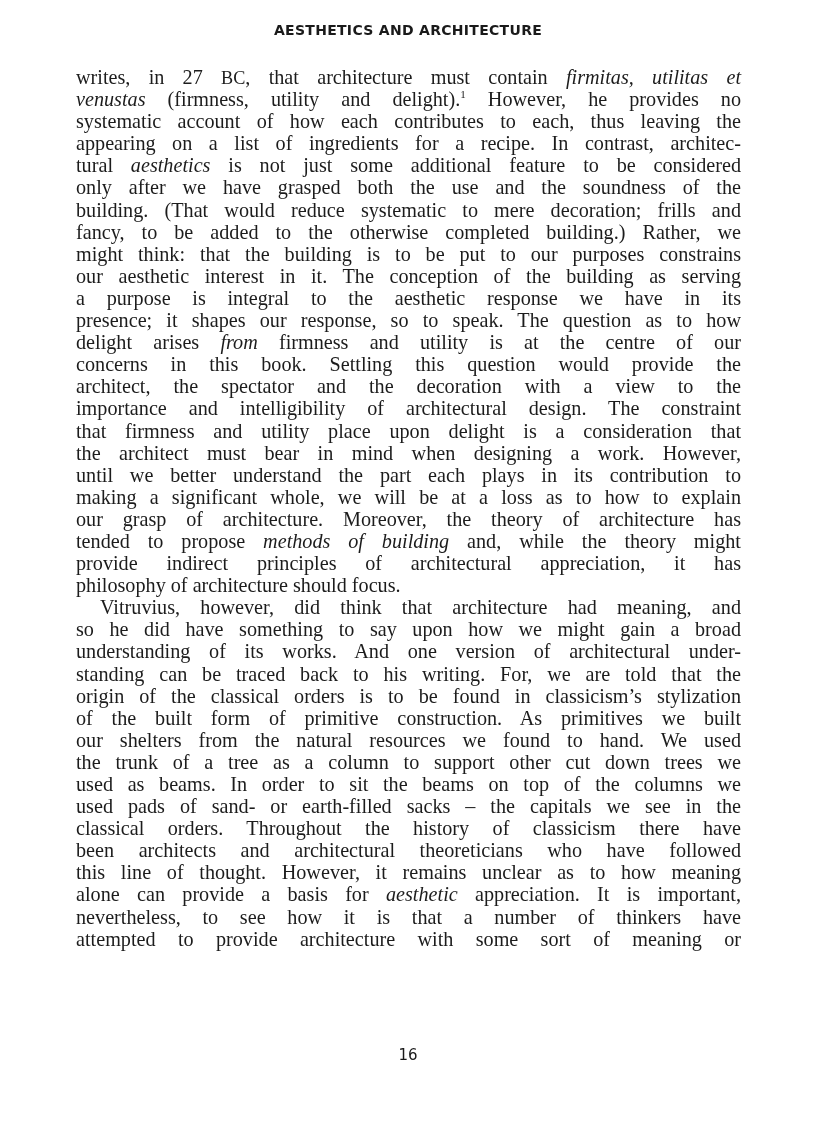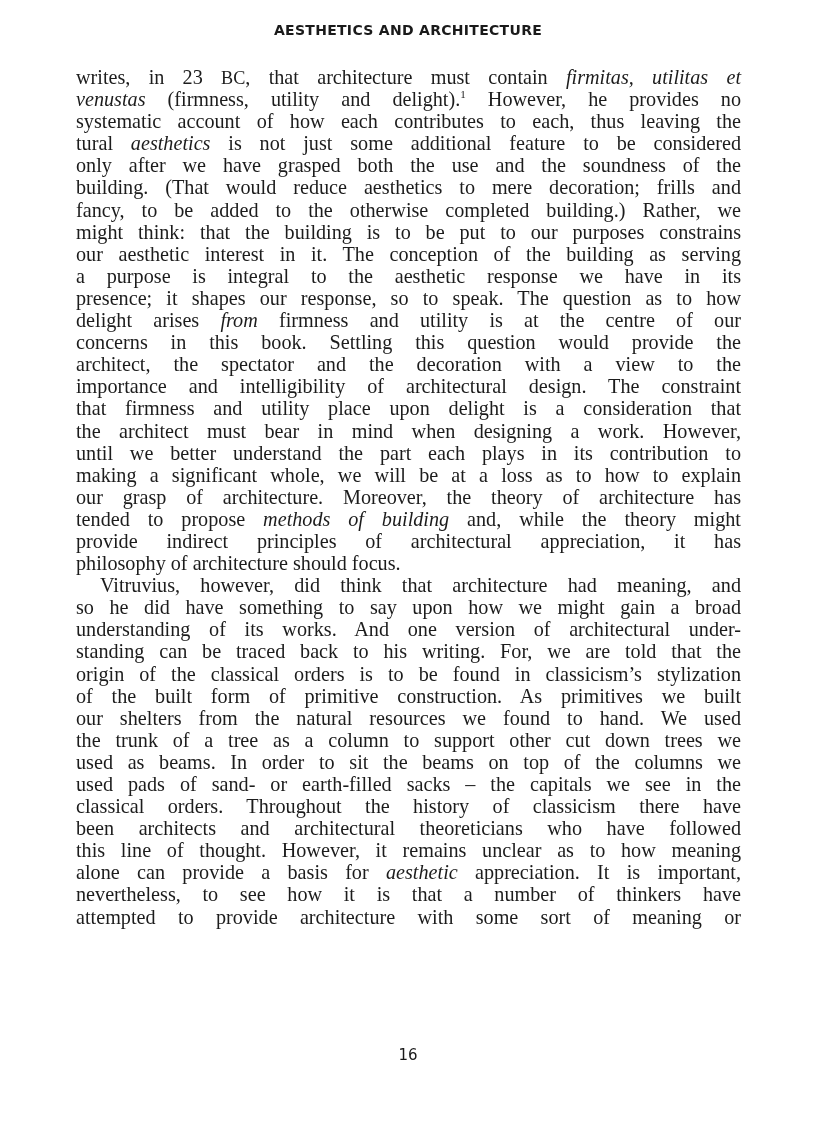--- a/index.html
+++ b/index.html
@@ -25,26 +25,27 @@
     font-family: "DejaVu Sans", sans-serif; font-size: 15px; color: #1a1a1a;
   }
 </style>
 </head>
 <body>
 
 <div class="running-head">AESTHETICS AND ARCHITECTURE</div>
 
 <div class="body-text" id="body">
     <div>
-      <span class="line"><span>writes, in 23 </span><span class="sc">BC</span><span>, that architecture must contain </span><i>firmitas, utilitas et</i></span>
+      <span class="line"><span>writes, in 27 </span><span class="sc">BC</span><span>, that architecture must contain </span><i>firmitas, utilitas et</i></span>
       <span class="line"><i>venustas</i><span> (firmness, utility and delight).</span><sup>1</sup><span> However, he provides no</span></span>
       <span class="line"><span>systematic account of how each contributes to each, thus leaving the</span></span>
+      <span class="line"><span>appearing on a list of ingredients for a recipe. In contrast, architec-</span></span>
       <span class="line"><span>tural </span><i>aesthetics</i><span> is not just some additional feature to be considered</span></span>
       <span class="line"><span>only after we have grasped both the use and the soundness of the</span></span>
-      <span class="line"><span>building. (That would reduce aesthetics to mere decoration; frills and</span></span>
+      <span class="line"><span>building. (That would reduce systematic to mere decoration; frills and</span></span>
       <span class="line"><span>fancy, to be added to the otherwise completed building.) Rather, we</span></span>
       <span class="line"><span>might think: that the building is to be put to our purposes constrains</span></span>
       <span class="line"><span>our aesthetic interest in it. The conception of the building as serving</span></span>
       <span class="line"><span>a purpose is integral to the aesthetic response we have in its</span></span>
       <span class="line"><span>presence; it shapes our response, so to speak. The question as to how</span></span>
       <span class="line"><span>delight arises </span><i>from</i><span> firmness and utility is at the centre of our</span></span>
       <span class="line"><span>concerns in this book. Settling this question would provide the</span></span>
       <span class="line"><span>architect, the spectator and the decoration with a view to the</span></span>
       <span class="line"><span>importance and intelligibility of architectural design. The constraint</span></span>
       <span class="line"><span>that firmness and utility place upon delight is a consideration that</span></span>

